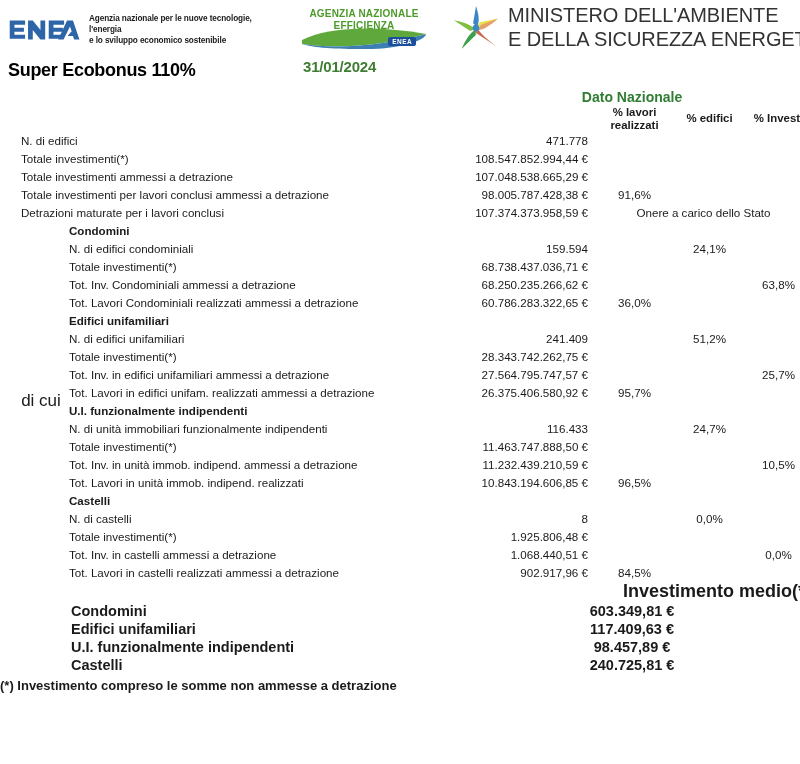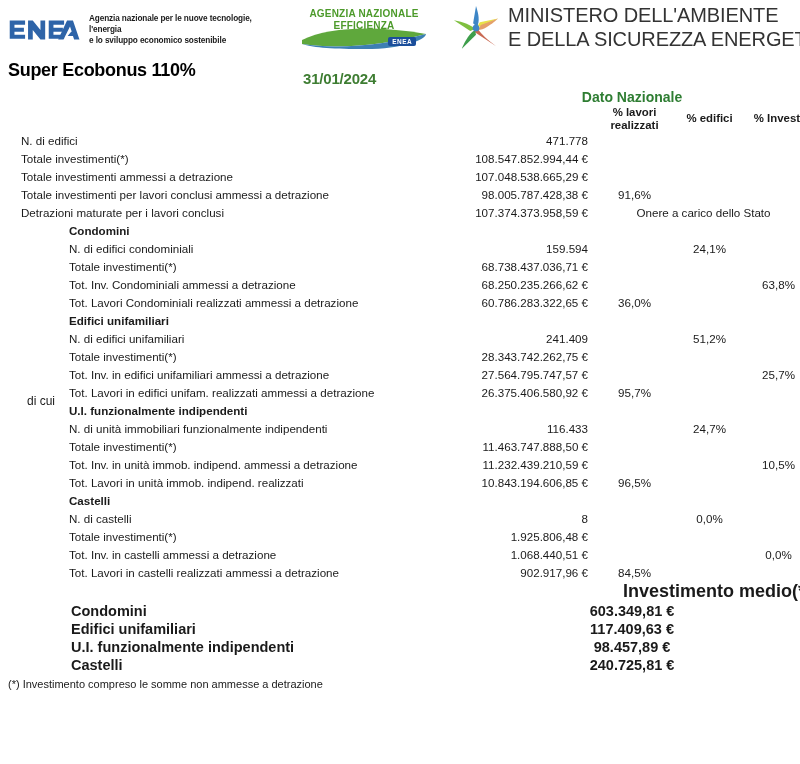--- a/index.html
+++ b/index.html
@@ -83,21 +83,21 @@
   .page-title {
     position: absolute;
     left: 8px; top: 2px;
     font-size: 18px;
     font-weight: 700;
     color: #000;
     letter-spacing: -0.3px;
   }
   .page-date {
     position: absolute;
-    left: 303px; top: 12px;
+    left: 303px; top: 0;
     font-size: 15px;
     font-weight: 700;
     color: #3E7D32;
     letter-spacing: -0.2px;
   }
 
   
   table.main {
     border-collapse: collapse;
     table-layout: fixed;
@@ -139,38 +139,39 @@
     font-weight: 700;
     text-align: center;
     white-space: normal;
     line-height: 1.1;
     height: 34px;
     vertical-align: bottom;
     padding-bottom: 2px;
   }
   .dicui {
     text-align: center;
-    font-size: 12px;
+    font-size: 17px;
     vertical-align: middle;
   }
   .sec-head { font-weight: 700; }
   .inv-medio-hdr {
     font-size: 18px;
     font-weight: 700;
     text-align: right;
     height: 24px;
   }
   .bigrow td { font-size: 14.5px; font-weight: 700; height: 26px; }
   .bigrow .lbl { padding-left: 6px; }
   .bigrow .val { text-align: center; }
 
   .footnote {
-    font-size: 11px;
+    font-size: 13px;
     color: #1a1a1a;
-    padding: 4px 0 0 8px;
+    padding: 4px 0 0 0;
+    font-weight: bold;
   }
 </style>
 </head>
 <body>
 
 <div class="logo-bar">
 
   <div class="enea-logo">
     <svg class="enea-mark" viewBox="0 0 120 44">
       <g fill="#2E64A8">

